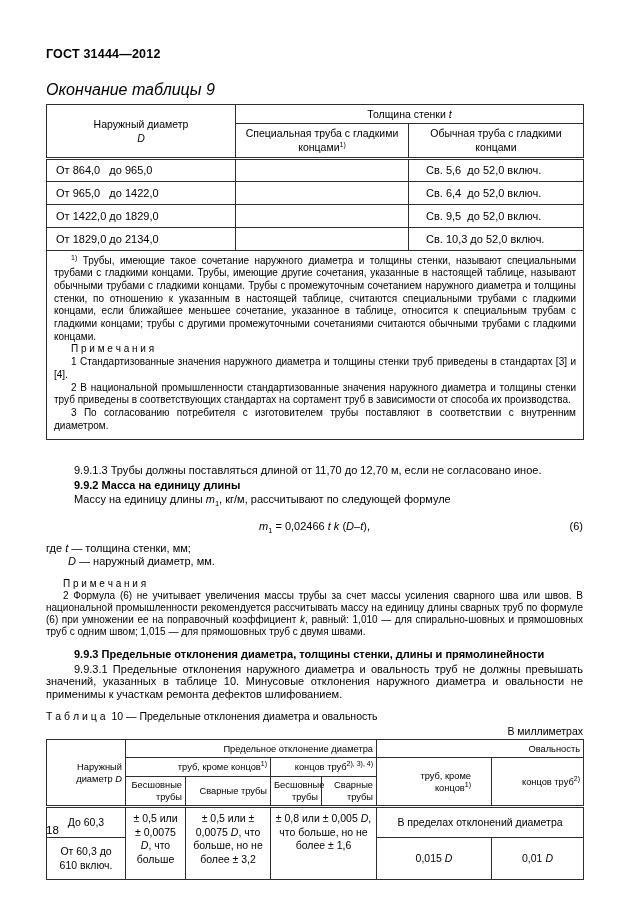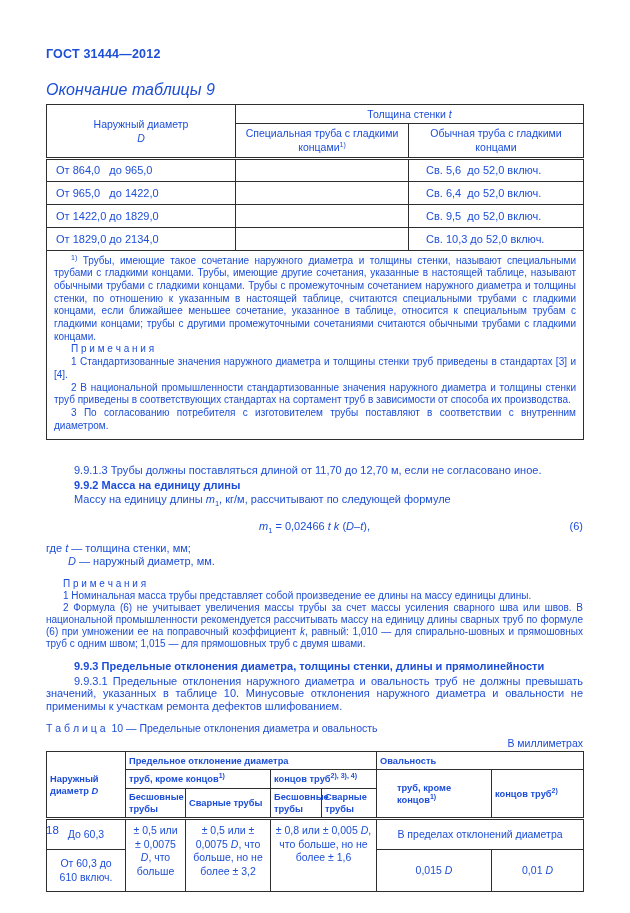--- a/index.html
+++ b/index.html
@@ -1,19 +1,19 @@
 <!DOCTYPE html>
 <html lang="ru"><head>
 <meta charset="utf-8">
 <style>
   * { margin:0; padding:0; box-sizing:border-box; }
   html,body { background:#ffffff; }
   .page {
     width:630px; height:913px; position:relative; background:#ffffff;
-    font-family:"Liberation Sans","DejaVu Sans",sans-serif; color:#1d4ed8;
+    font-family:"Liberation Sans","DejaVu Sans",sans-serif; color:#000000;
     overflow:hidden;
   }
   .content { position:absolute; left:46px; top:0; width:537px; }
 
   .doc-header { padding-top:47px; font-size:12.5px; font-weight:bold; letter-spacing:.2px; }
   .t9-caption { margin-top:20px; font-size:16px; font-style:italic; }
 
   table { border-collapse:collapse; width:537px; table-layout:fixed; }
   .t9 { margin-top:5px; border:1.5px solid #2e2e2e; }
   .t10 { margin-top:2px; border:1.5px solid #2e2e2e; }
@@ -45,21 +45,21 @@
   sup { font-size:7px; vertical-align:super; line-height:0; }
 
   .where2 { padding-left:22px; }
 
   .notes-block { margin-top:11px; font-size:10px; line-height:12px; text-align:justify; }
   .notes-block p { text-indent:17px; }
 
   .t10-caption { margin-top:10px; font-size:10.5px; }
   .units { margin-top:3px; font-size:10.5px; text-align:right; }
 
-  .t10 th { font-weight:bold; font-size:9.3px; line-height:1.3; text-align:left; vertical-align:middle; padding:1px 3px; }
+  .t10 th { font-weight:normal; font-size:9.3px; line-height:1.3; text-align:right; vertical-align:middle; padding:1px 3px; }
   .t10 th.rowA { height:18px; }
   .t10 th.rowB { height:19px; }
   .t10 th.rowC { height:30px; }
   .t10 th.ovalhead { padding:1px 20px; }
   .t10 td { font-size:10.5px; line-height:1.28; text-align:center; vertical-align:middle; padding:2px 4px; }
   .t10 td.dev { vertical-align:top; padding-top:4px; }
   .t10 tr.bodyr1 td { height:31px; }
   .t10 tr.bodyr2 td { height:42px; }
 
   .page-num { position:absolute; left:46px; top:824px; font-size:11.5px; }
@@ -140,21 +140,20 @@
     <div class="formula-row">
       <span><i>m</i><sub>1</sub><span> = 0,02466 </span><i>t k</i><span> (</span><i>D</i><span>–</span><i>t</i><span>),</span></span>
       <span class="formula-num">(6)</span>
     </div>
 
     <p class="body"><span>где </span><i>t</i><span> — толщина стенки, мм;</span></p>
     <p class="body where2"><i>D</i><span> — наружный диаметр, мм.</span></p>
 
     <div class="notes-block">
       <p>П р и м е ч а н и я</p>
-      <p>1 Номинальная масса трубы представляет собой произведение ее длины на массу единицы длины.</p>
       <p><span>2 Формула (6) не учитывает увеличения массы трубы за счет массы усиления сварного шва или швов. В национальной промышленности рекомендуется рассчитывать массу на единицу длины сварных труб по формуле (6) при умножении ее на поправочный коэффициент </span><i>k</i><span>, равный: 1,010 — для спирально-шовных и прямошовных труб с одним швом; 1,015 — для прямошовных труб с двумя швами.</span></p>
     </div>
 
     <p class="body indent bold mt10">9.9.3 Предельные отклонения диаметра, толщины стенки, длины и прямолинейности</p>
     <p class="body indent just mt2">9.9.3.1 Предельные отклонения наружного диаметра и овальность труб не должны превышать значений, указанных в таблице 10. Минусовые отклонения наружного диаметра и овальности не применимы к участкам ремонта дефектов шлифованием.</p>
 
     <p class="t10-caption">Т а б л и ц а&nbsp; 10 — Предельные отклонения диаметра и овальность</p>
     <p class="units">В миллиметрах</p>
 
     <table class="t10">

